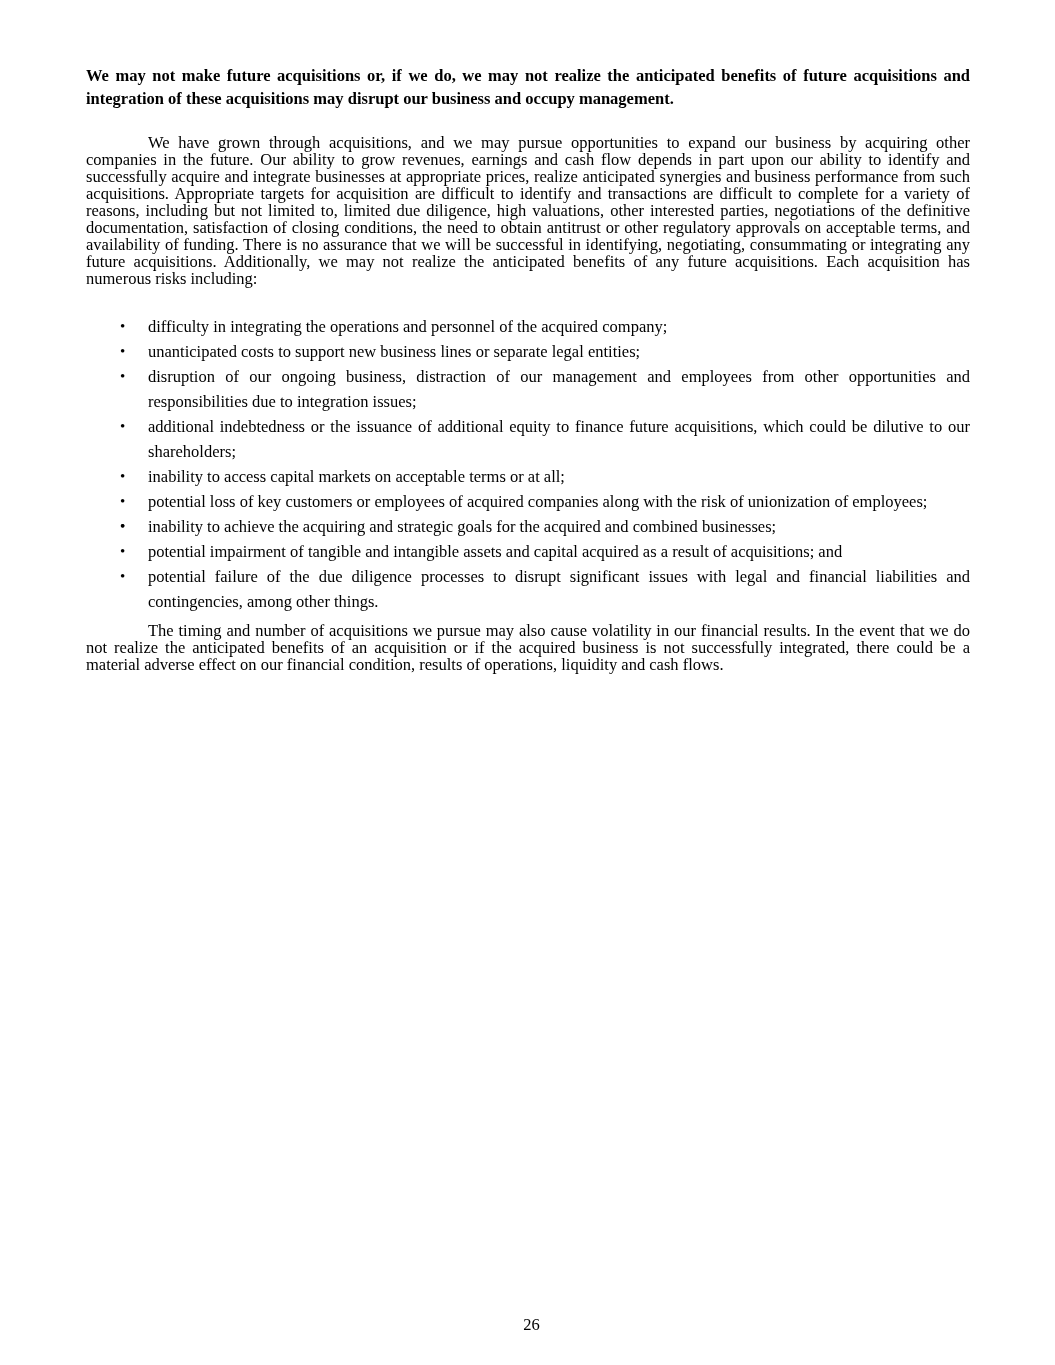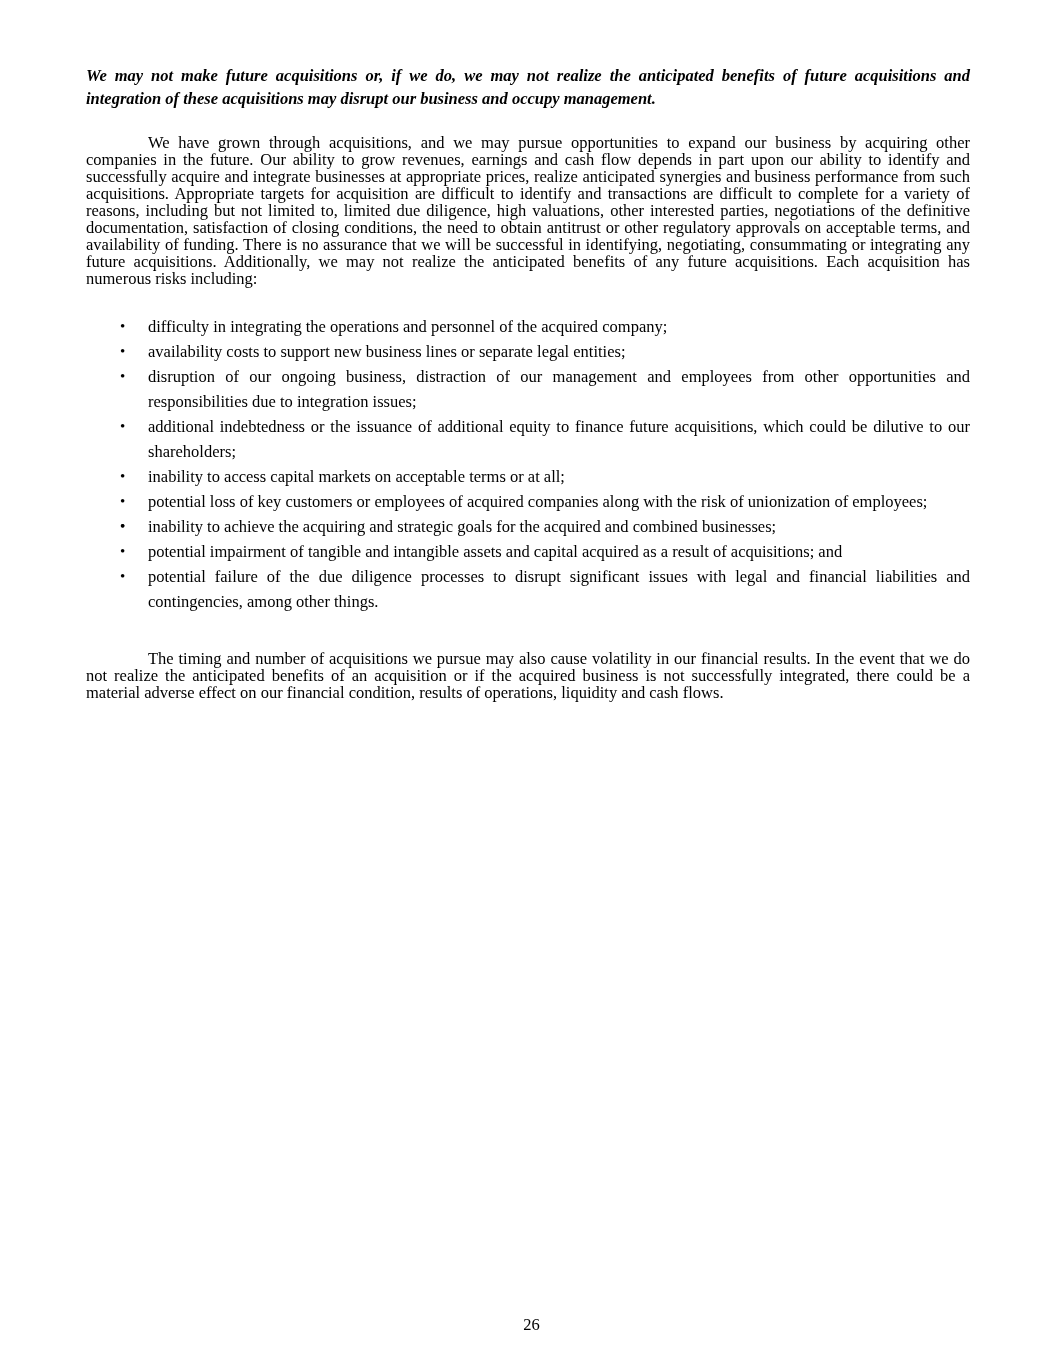--- a/index.html
+++ b/index.html
@@ -18,21 +18,20 @@
     box-sizing: border-box;
   }
   .content {
     padding: 64px 85px 0 86px;
   }
   .heading {
     margin: 0 0 24px 0;
     font-size: 16.5px;
     line-height: 23px;
     font-weight: bold;
-    font-style: italic;
     text-align: justify;
   }
   .body-para {
     margin: 0;
     font-size: 16.5px;
     line-height: 17px;
     text-align: justify;
     text-indent: 62px;
   }
   .bullet-list {
@@ -48,21 +47,21 @@
     text-align: justify;
   }
   .bullet-marker {
     position: absolute;
     left: 34px;
     top: 0;
     font-size: 15px;
     line-height: 25px;
   }
   .closing {
-    margin-top: 36px;
+    margin-top: 8px;
   }
   .page-footer {
     position: absolute;
     bottom: 30px;
     left: 4px;
     width: 100%;
     text-align: center;
     font-size: 16.5px;
     line-height: 20px;
   }
@@ -77,21 +76,21 @@
 
     <p class="body-para">We have grown through acquisitions, and we may pursue opportunities to expand our business by acquiring other companies in the future. Our ability to grow revenues, earnings and cash flow depends in part upon our ability to identify and successfully acquire and integrate businesses at appropriate prices, realize anticipated synergies and business performance from such acquisitions. Appropriate targets for acquisition are difficult to identify and transactions are difficult to complete for a variety of reasons, including but not limited to, limited due diligence, high valuations, other interested parties, negotiations of the definitive documentation, satisfaction of closing conditions, the need to obtain antitrust or other regulatory approvals on acceptable terms, and availability of funding. There is no assurance that we will be successful in identifying, negotiating, consummating or integrating any future acquisitions. Additionally, we may not realize the anticipated benefits of any future acquisitions. Each acquisition has numerous risks including:</p>
 
     <ul class="bullet-list">
       <li>
         <span class="bullet-marker">•</span>
         <span>difficulty in integrating the operations and personnel of the acquired company;</span>
       </li>
       <li>
         <span class="bullet-marker">•</span>
-        <span>availability costs to support new business lines or separate legal entities;</span>
+        <span>unanticipated costs to support new business lines or separate legal entities;</span>
       </li>
       <li>
         <span class="bullet-marker">•</span>
         <span>disruption of our ongoing business, distraction of our management and employees from other opportunities and responsibilities due to integration issues;</span>
       </li>
       <li>
         <span class="bullet-marker">•</span>
         <span>additional indebtedness or the issuance of additional equity to finance future acquisitions, which could be dilutive to our shareholders;</span>
       </li>
       <li>

